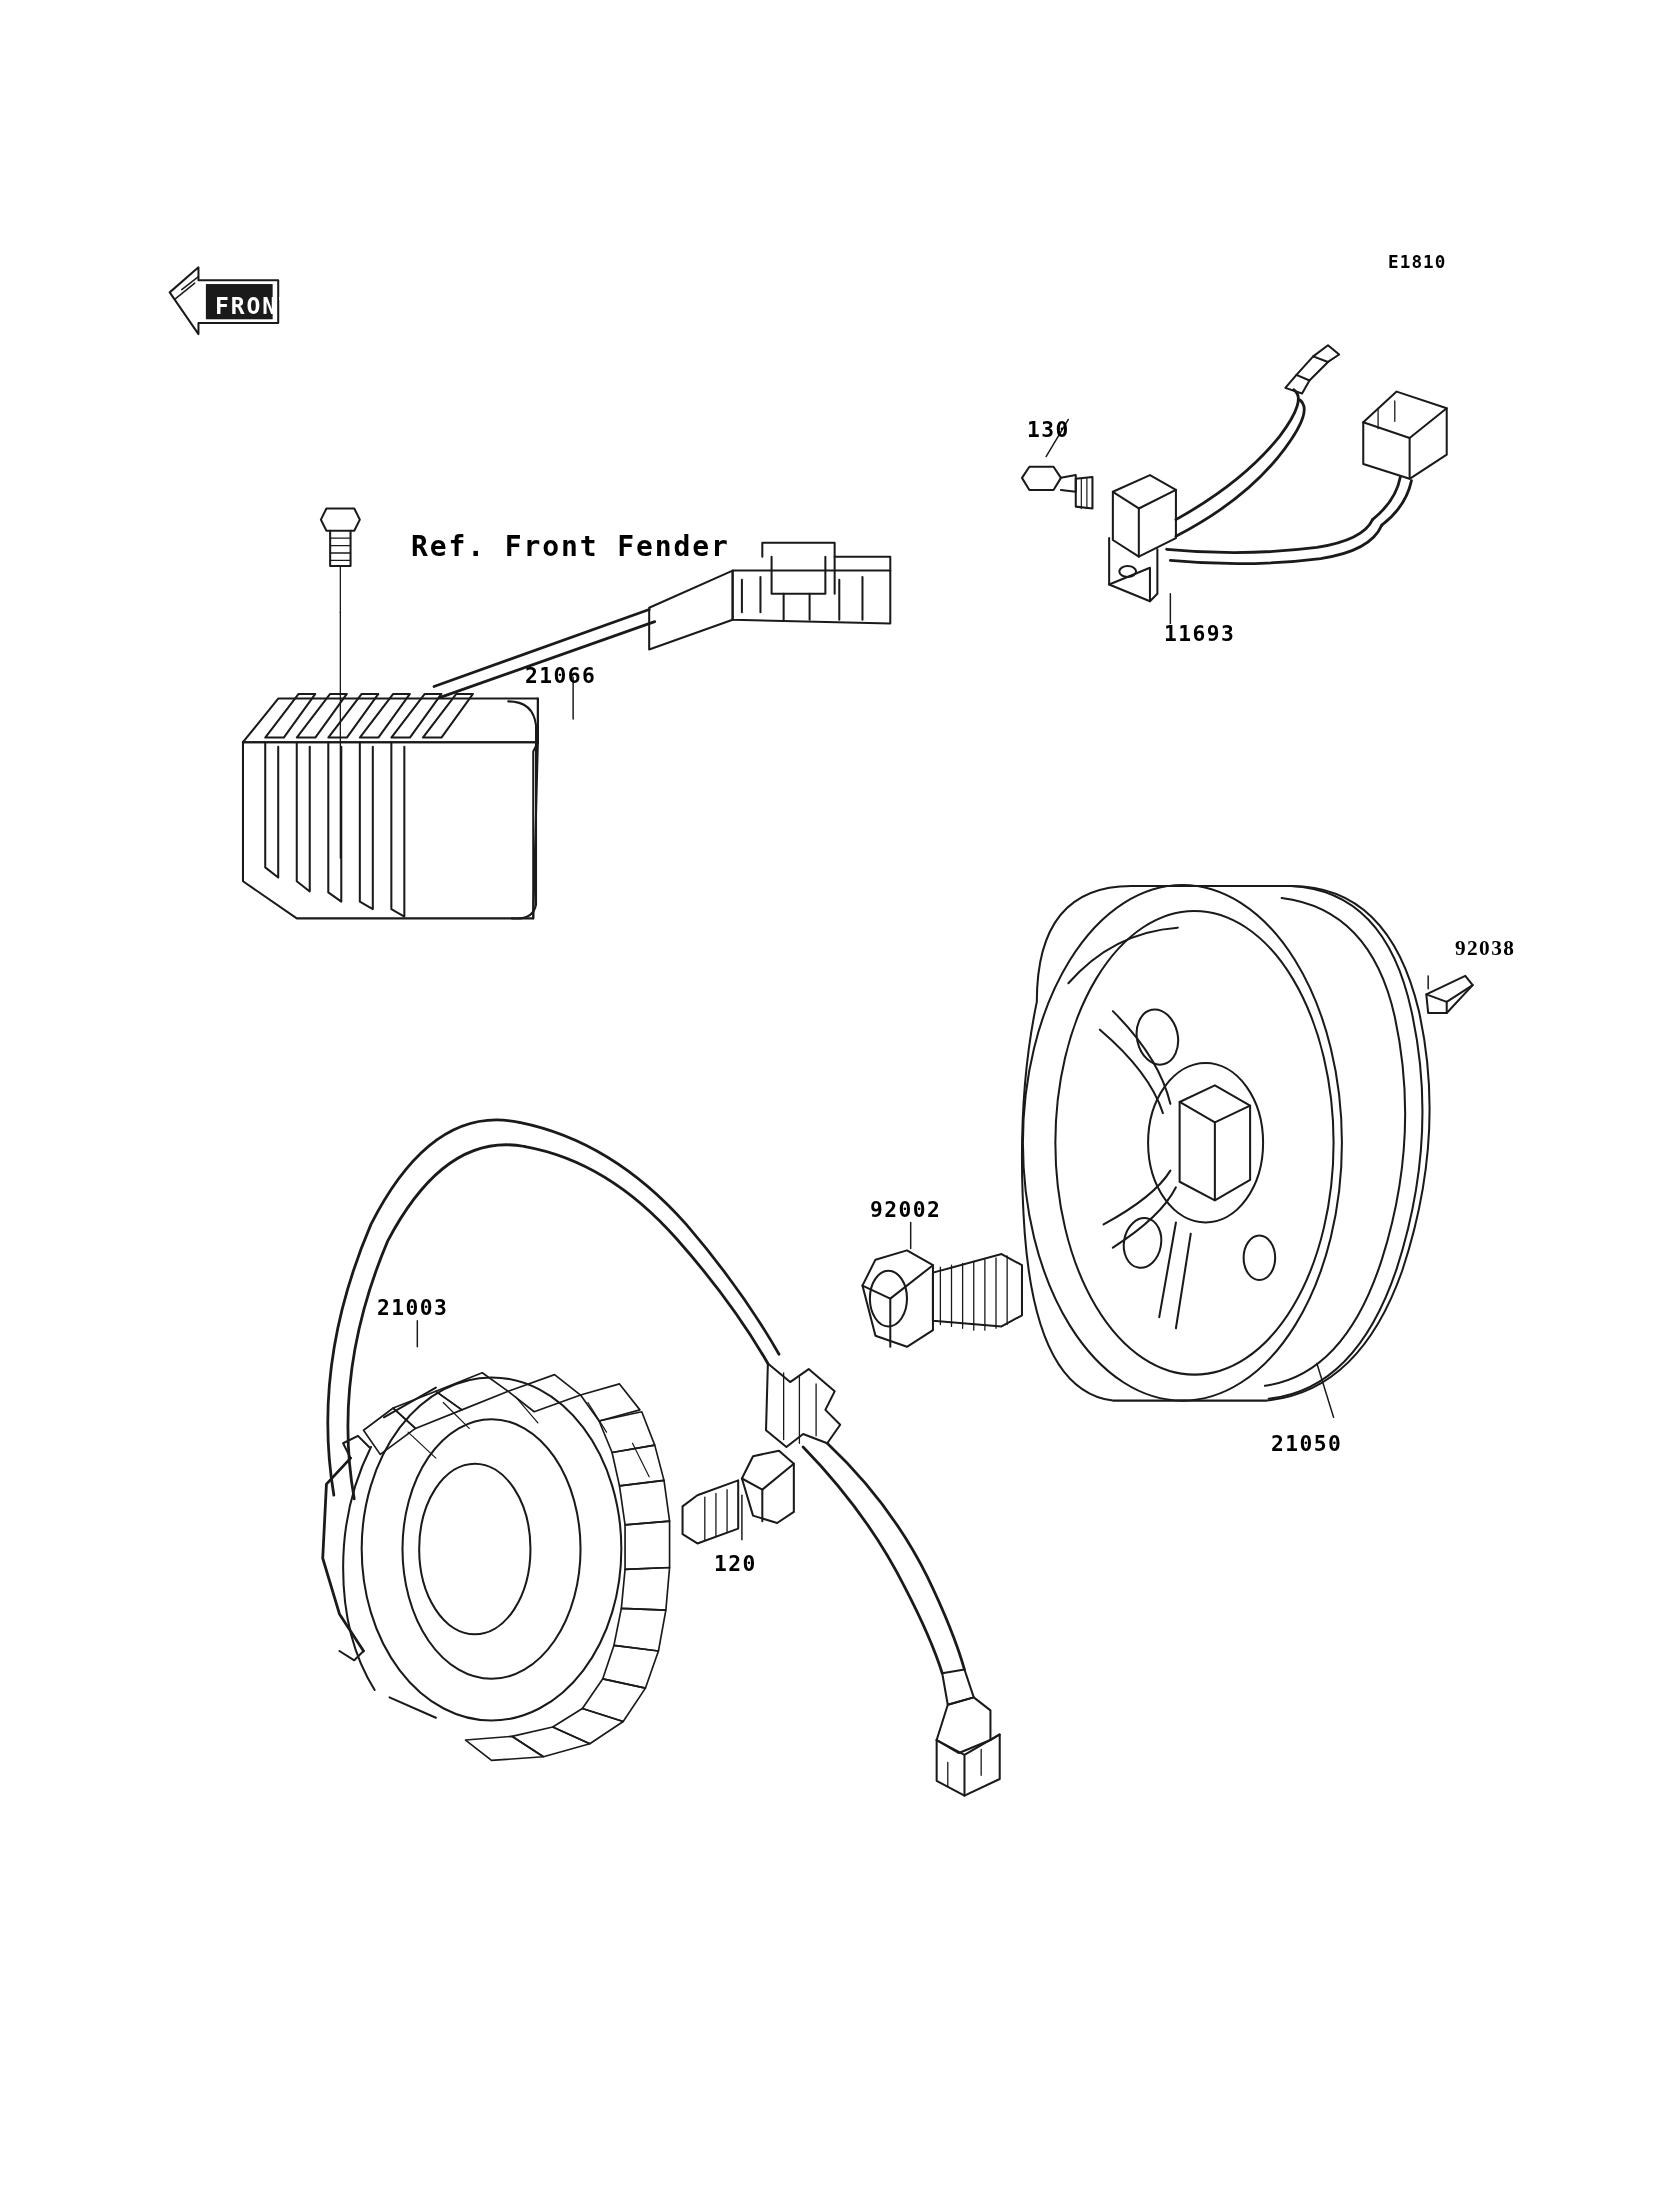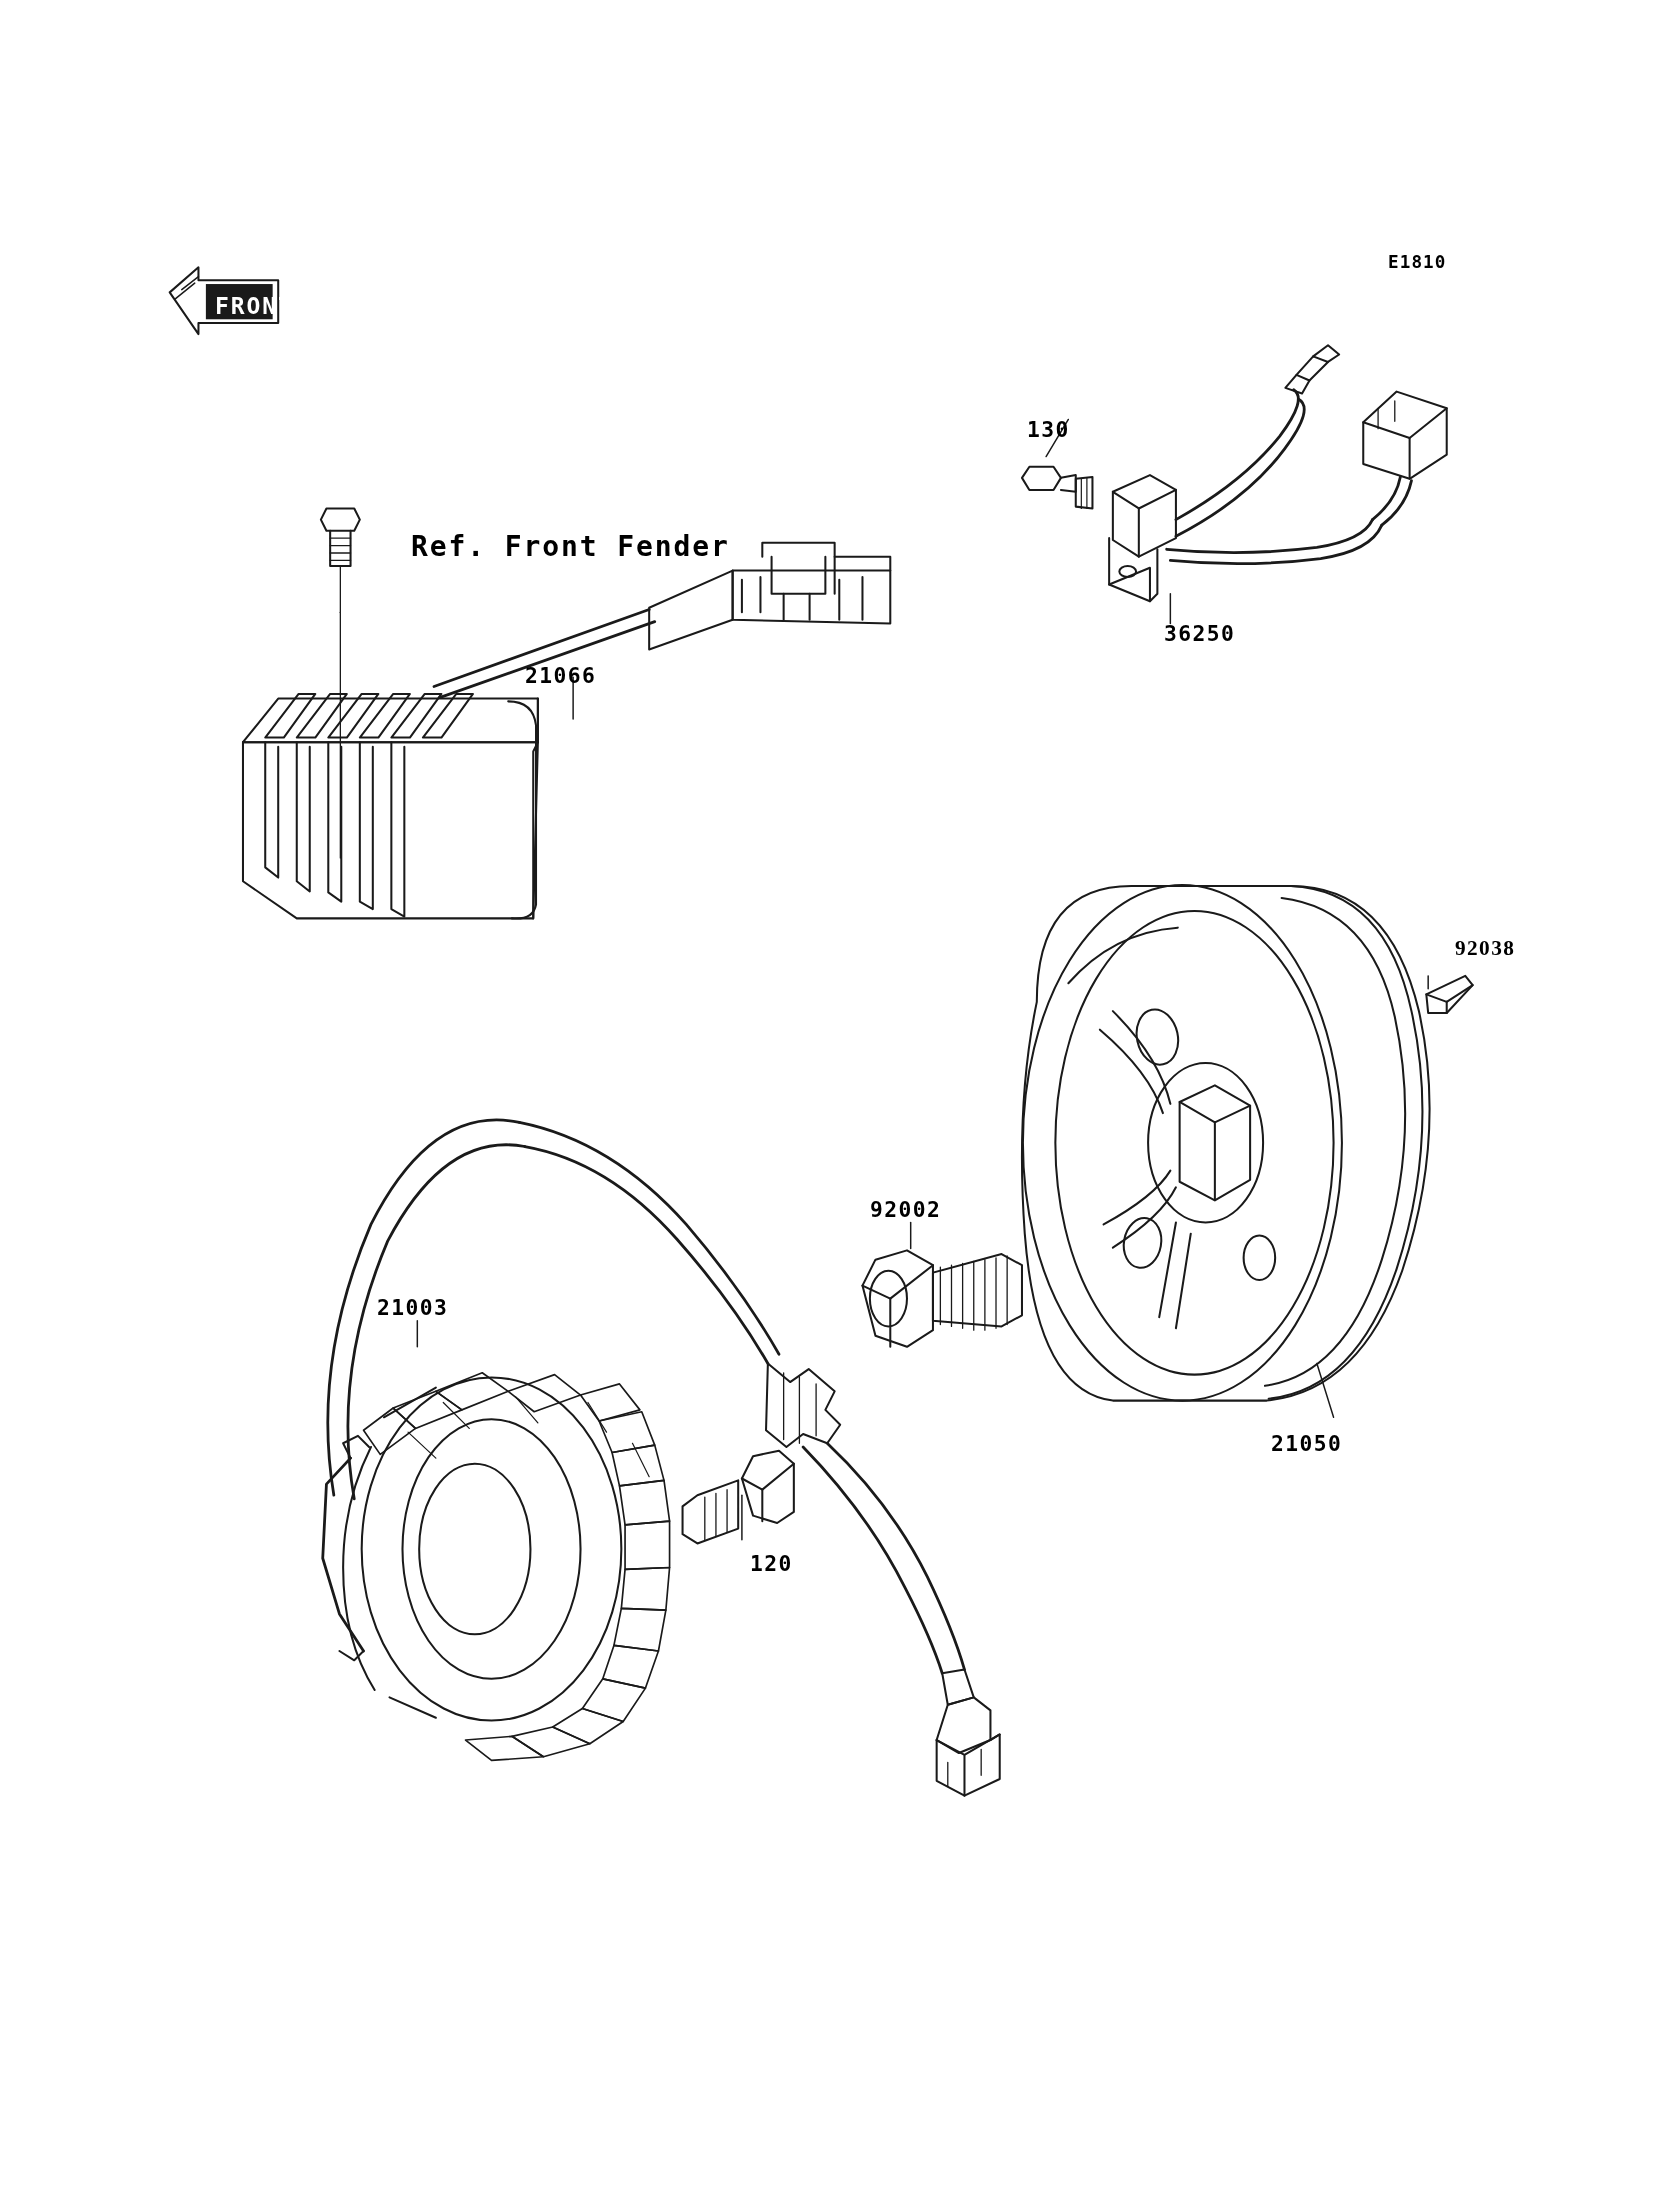--- a/index.html
+++ b/index.html
@@ -241,26 +241,26 @@
 </svg>
 
 <div class="lbl lbl-small" style="left:1388px; top:252px;text-align:center;">E1810</div>
 
 <div class="lbl lbl-ref" style="left:411px; top:530px;">Ref. Front Fender</div>
 
 <div class="lbl lbl-part" style="left:525px; top:663px;text-align:center;">21066</div>
 
 <div class="lbl lbl-part" style="left:1027px; top:394px;margin-top:23px;">130</div>
 
-<div class="lbl lbl-part" style="left:1164px; top:621px;">36250</div>
+<div class="lbl lbl-part" style="left:1164px; top:621px;">11693</div>
 
 <div class="lbl lbl-part" style="left:1455px; top:936px;font-family:Liberation Serif, serif;">92038</div>
 
 <div class="lbl lbl-part" style="left:1271px; top:1431px;">21050</div>
 
 <div class="lbl lbl-part" style="left:870px; top:1197px;">92002</div>
 
 <div class="lbl lbl-part" style="left:377px; top:1295px;">21003</div>
 
-<div class="lbl lbl-part" style="left:714px; top:1551px;margin-left:36px;">120</div>
+<div class="lbl lbl-part" style="left:714px; top:1551px;">120</div>
 
 <div class="lbl" style="left:215px; top:293px; font-size:23px; letter-spacing:1.9px; color:#ffffff;">FRONT</div>
 
 
 </body></html>

